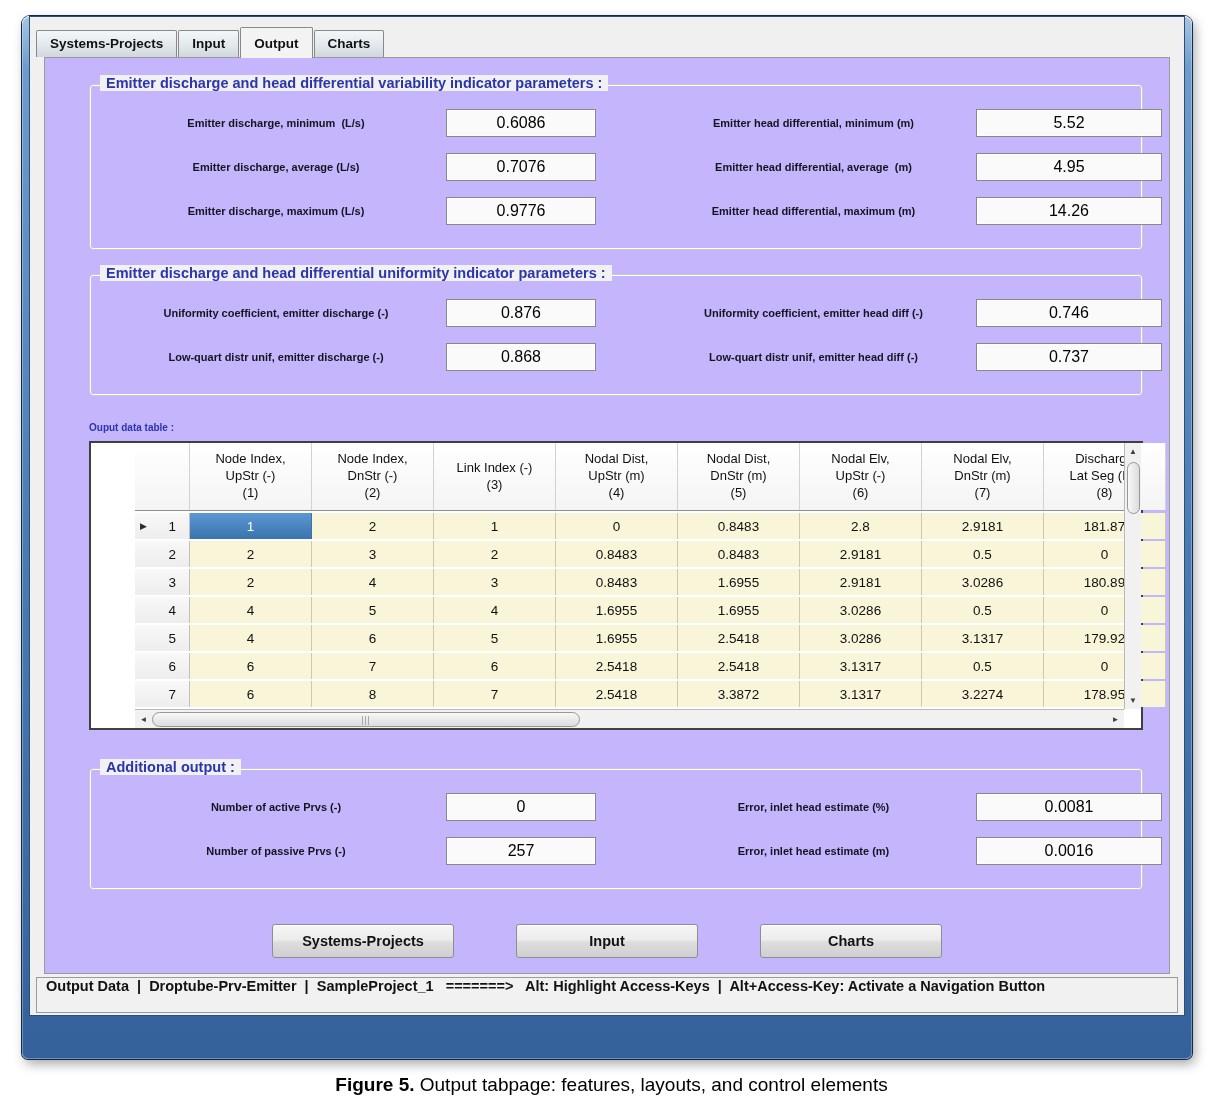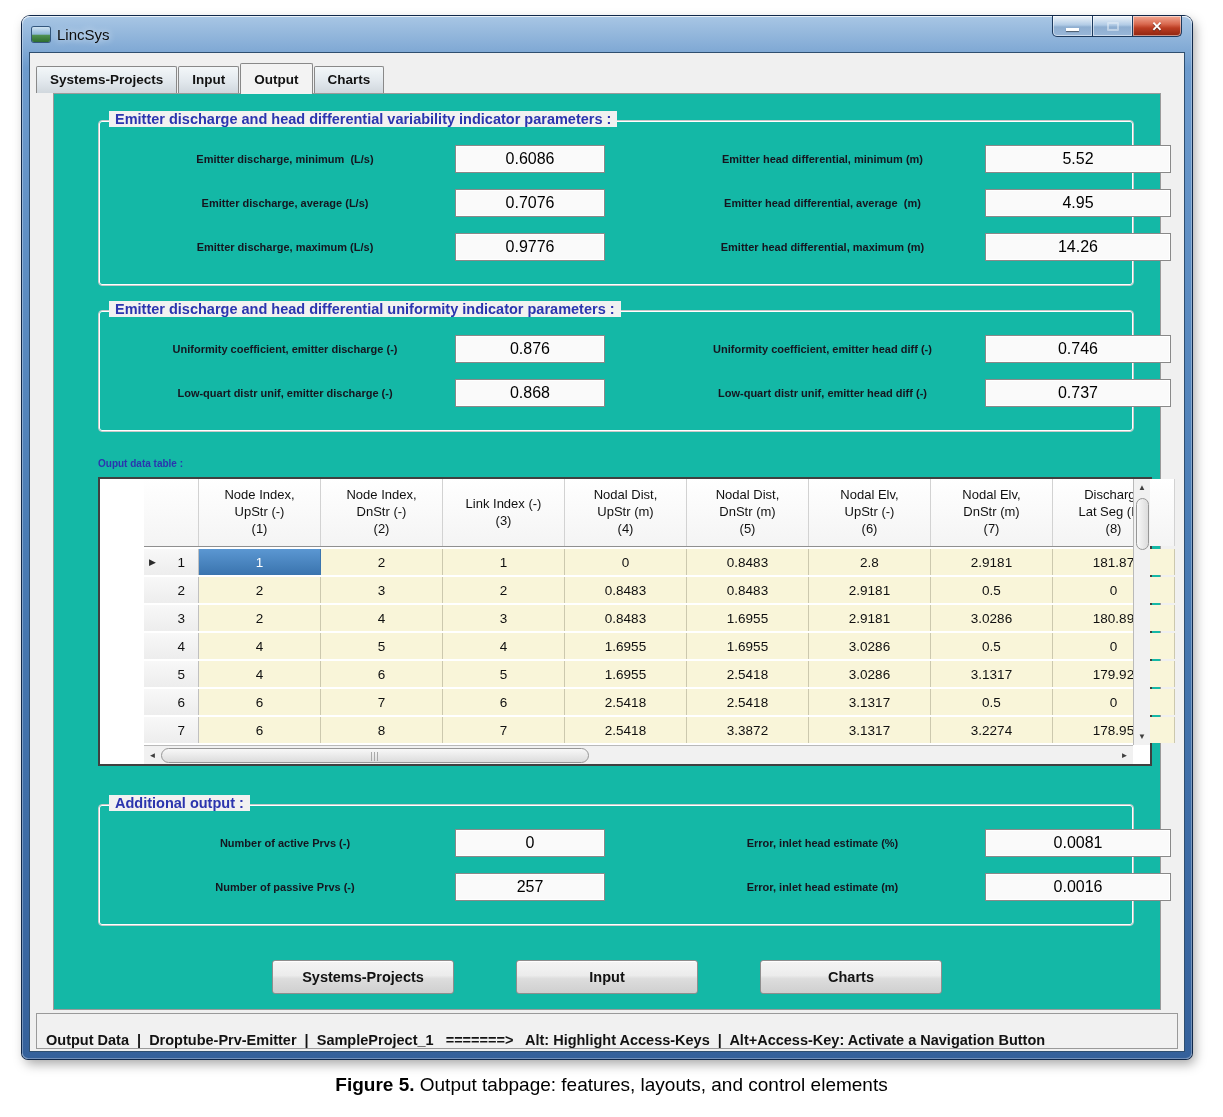--- a/index.html
+++ b/index.html
@@ -51,21 +51,21 @@
     border:1px solid #898989; border-bottom:none; border-radius:2px 2px 0 0;
     background:linear-gradient(180deg,#f3f7f9 0%,#e2e8ed 55%,#d0d7dd 100%);
     padding:5px 13px 6px; font-size:13.5px; font-weight:bold; color:#121212;
     margin-right:1px; height:27px; display:flex; align-items:center; cursor:default;
   }
   .tab.active {
     background:#f3f3f3; height:31px; margin-bottom:-1px; padding-top:6px;
     position:relative; z-index:4;
   }
   .tabpage {
-    flex:1; margin:0 23px; border:1px solid #9a9a9a; background:#14b8a6;
+    flex:1; margin:0 14px; border:1px solid #9a9a9a; background:#c4b5fd;
     position:relative; z-index:1;
   }
 
   
   .groupbox {
     position:relative; border:1px solid #c9c9c9; border-radius:4px;
     margin:26px 26px 0 44px; padding:16px 16px 8px 16px;
     box-shadow:inset 0 0 0 1px #ffffff;
   }
   .groupbox.second { margin-top:24px; }
@@ -150,51 +150,36 @@
     min-width:182px; height:34px; border:1px solid #8e8e8e; border-radius:3px;
     background:linear-gradient(180deg,#f5f5f5 0%,#ececec 45%,#dddddd 55%,#cfcfcf 100%);
     box-shadow:inset 0 1px 0 #fff;
     font-family:"Liberation Sans", sans-serif; font-size:14.5px; font-weight:bold; color:#121212;
     display:flex; align-items:center; justify-content:center; cursor:default;
   }
 
   
   .statusbar {
     margin:3px 6px 2px 6px; border:1px solid #9a9a9a; background:#f1f1f1; height:36px;
-    display:flex; align-items:flex-end; padding:0 9px; font-size:14.5px; font-weight:bold;
+    display:flex; align-items:flex-start; padding:0 9px; font-size:14.5px; font-weight:bold;
     color:#121212; white-space:pre; overflow:hidden;
   }
 
   
   .figure-caption {
     position:absolute; left:0; right:0; top:1074px; text-align:center;
     font-size:19px; color:#000; white-space:pre;
   }
   .figure-caption .fc-bold { font-weight:bold; }
 </style>
 </head>
 <body>
 
 <div class="window">
 
-  <div class="titlebar">
-    <span class="app-icon"></span>
-    <span class="wtitle">LincSys</span>
-    <div class="caption-buttons">
-      <div class="cap-btn min">
-          <span class="glyph-min"></span>
-        </div>
-      <div class="cap-btn max">
-          <span class="glyph-max"></span>
-        </div>
-      <div class="cap-btn close">
-          <span class="glyph-x">✕</span>
-        </div>
-    </div>
-  </div>
 
   <div class="client">
 
     <div class="tabstrip">
       <div class="tab">Systems-Projects</div>
       <div class="tab">Input</div>
       <div class="tab active">Output</div>
       <div class="tab">Charts</div>
     </div>
 

